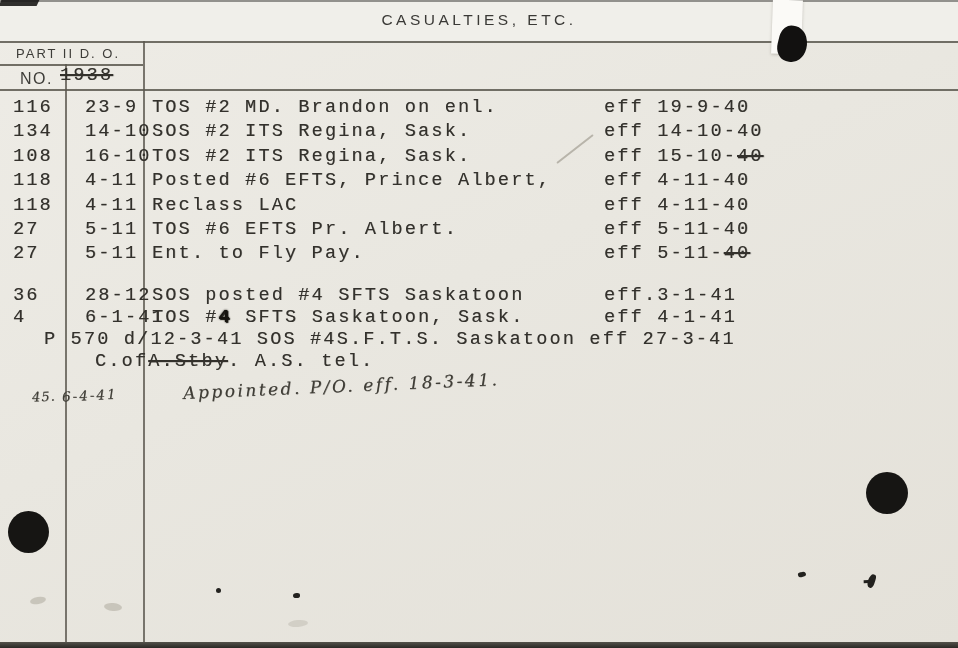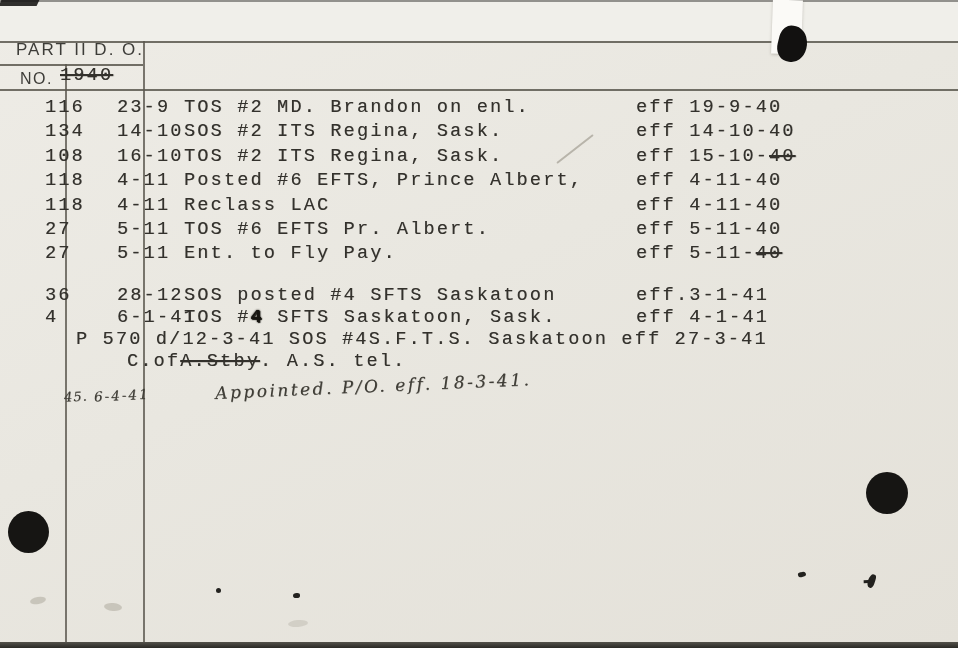--- a/index.html
+++ b/index.html
@@ -18,33 +18,33 @@
   
   .hline{background:#5b584f;height:1.6px;opacity:.85;}
   .vline{background:#5b584f;width:1.6px;opacity:.8;}
   #hline-top{top:41px;left:0;right:0;}
   #hline-mid{top:64px;left:0;width:143px;}
   #hline-head{top:89px;left:0;right:0;height:2px;}
   #vline-no{left:65px;top:64px;height:579px;}
   #vline-main{left:143px;top:41px;height:602px;}
   #top-edge{top:0;left:0;right:0;height:2px;background:#45443f;opacity:.55;}
   
-  #part-label{top:40px;left:16px;font-size:17px;letter-spacing:2px;color:#3d3c38;}
+  #part-label{top:46px;left:16px;font-size:13px;letter-spacing:2px;color:#3d3c38;}
   #no-label{top:70px;left:20px;font-size:16px;letter-spacing:1.5px;color:#3d3c38;}
   #year{top:65px;left:60px;}
   
   .tw{font-family:"Liberation Mono","DejaVu Sans Mono",monospace;
     font-size:18.5px;letter-spacing:2.2px;color:#33312c;
     text-shadow:0.4px 0.4px 0.6px rgba(42,40,35,.45);white-space:pre;}
   .struck{text-decoration:line-through;text-decoration-thickness:2px;}
   .overtyped{font-weight:bold;color:#16140f;
     text-shadow:0 0 2px #16140f,1px 1px 1px #16140f;}
   
   #records{top:96px;left:0;right:0;}
-  .row{position:relative;height:24.4px;line-height:24.4px;margin-left:32px;}
+  .row{position:relative;height:24.4px;line-height:24.4px;}
   .row.tight{height:22px;line-height:22px;}
   .row-spacer{height:18px;}
   .row.entry{display:grid;grid-template-columns:65px 87px 452px auto;}
   .c-no{padding-left:13px;}
   .c-date{padding-left:20px;}
   .row.full{padding-left:44px;}
   .row.struckline{padding-left:95px;}
   
   .row.hand{height:40px;color:#3f3d36;}
   .hw{font-family:"DejaVu Serif",serif;font-style:italic;}
@@ -79,30 +79,31 @@
     transform:rotate(-38deg);opacity:.7;border-radius:2px;}
 </style>
 </head>
 <body>
 
 <div id="card">
 
   <div id="top-band" class="abs"></div>
   <div id="top-edge" class="abs"></div>
 
+  <div id="title" class="abs">CASUALTIES, ETC.</div>
 
   <div id="hline-top" class="abs hline"></div>
   <div id="hline-mid" class="abs hline"></div>
   <div id="hline-head" class="abs hline"></div>
   <div id="vline-no" class="abs vline"></div>
   <div id="vline-main" class="abs vline"></div>
 
   <div id="part-label" class="abs">PART II D. O.</div>
   <div id="no-label" class="abs">NO.</div>
-  <div id="year" class="abs tw struck">1940</div>
+  <div id="year" class="abs tw struck">1938</div>
 
   <div id="records" class="abs tw"><div class="row entry"><span class="c-no">116</span><span class="c-date">23-9</span><span class="c-desc">TOS #2 MD. Brandon on enl.</span><span class="c-eff"><span>eff 19-9-40</span></span></div><div class="row entry"><span class="c-no">134</span><span class="c-date">14-10</span><span class="c-desc">SOS #2 ITS Regina, Sask.</span><span class="c-eff"><span>eff 14-10-40</span></span></div><div class="row entry"><span class="c-no">108</span><span class="c-date">16-10</span><span class="c-desc">TOS #2 ITS Regina, Sask.</span><span class="c-eff"><span>eff 15-10-</span><span class="struck">40</span></span></div><div class="row entry"><span class="c-no">118</span><span class="c-date">4-11</span><span class="c-desc">Posted #6 EFTS, Prince Albert,</span><span class="c-eff"><span>eff 4-11-40</span></span></div><div class="row entry"><span class="c-no">118</span><span class="c-date">4-11</span><span class="c-desc">Reclass LAC</span><span class="c-eff"><span>eff 4-11-40</span></span></div><div class="row entry"><span class="c-no">27</span><span class="c-date">5-11</span><span class="c-desc">TOS #6 EFTS Pr. Albert.</span><span class="c-eff"><span>eff 5-11-40</span></span></div><div class="row entry"><span class="c-no">27</span><span class="c-date">5-11</span><span class="c-desc">Ent. to Fly Pay.</span><span class="c-eff"><span>eff 5-11-</span><span class="struck">40</span></span></div><div class="row-spacer"></div><div class="row tight entry"><span class="c-no">36</span><span class="c-date">28-12</span><span class="c-desc">SOS posted #4 SFTS Saskatoon</span><span class="c-eff"><span>eff.3-1-41</span></span></div><div class="row tight entry"><span class="c-no">4</span><span class="c-date">6-1-41</span><span class="c-desc"><span>TOS #</span><span class="overtyped">4</span><span> SFTS Saskatoon, Sask.</span></span><span class="c-eff"><span>eff 4-1-41</span></span></div><div class="row tight full"><span>P 570 d/12-3-41 SOS #4S.F.T.S. Saskatoon eff 27-3-41</span></div><div class="row tight struckline"><span>C.of</span><span class="struck">A.Stby</span><span>. A.S. tel.</span></div><div class="row tight hand"><span class="hw h-no">45.</span><span class="hw h-date">6-4-41</span><span class="hw h-text">Appointed. P/O. eff. 18-3-41.</span></div></div>
 
   <div id="tape-strip" class="abs"></div>
   <div id="ink-blotch" class="abs"></div>
   <div id="corner-mark" class="abs"></div>
   <div id="hole-left" class="abs hole"></div>
   <div id="hole-right" class="abs hole"></div>
   <div id="speck-1" class="abs speck"></div>
   <div id="speck-2" class="abs speck"></div>

